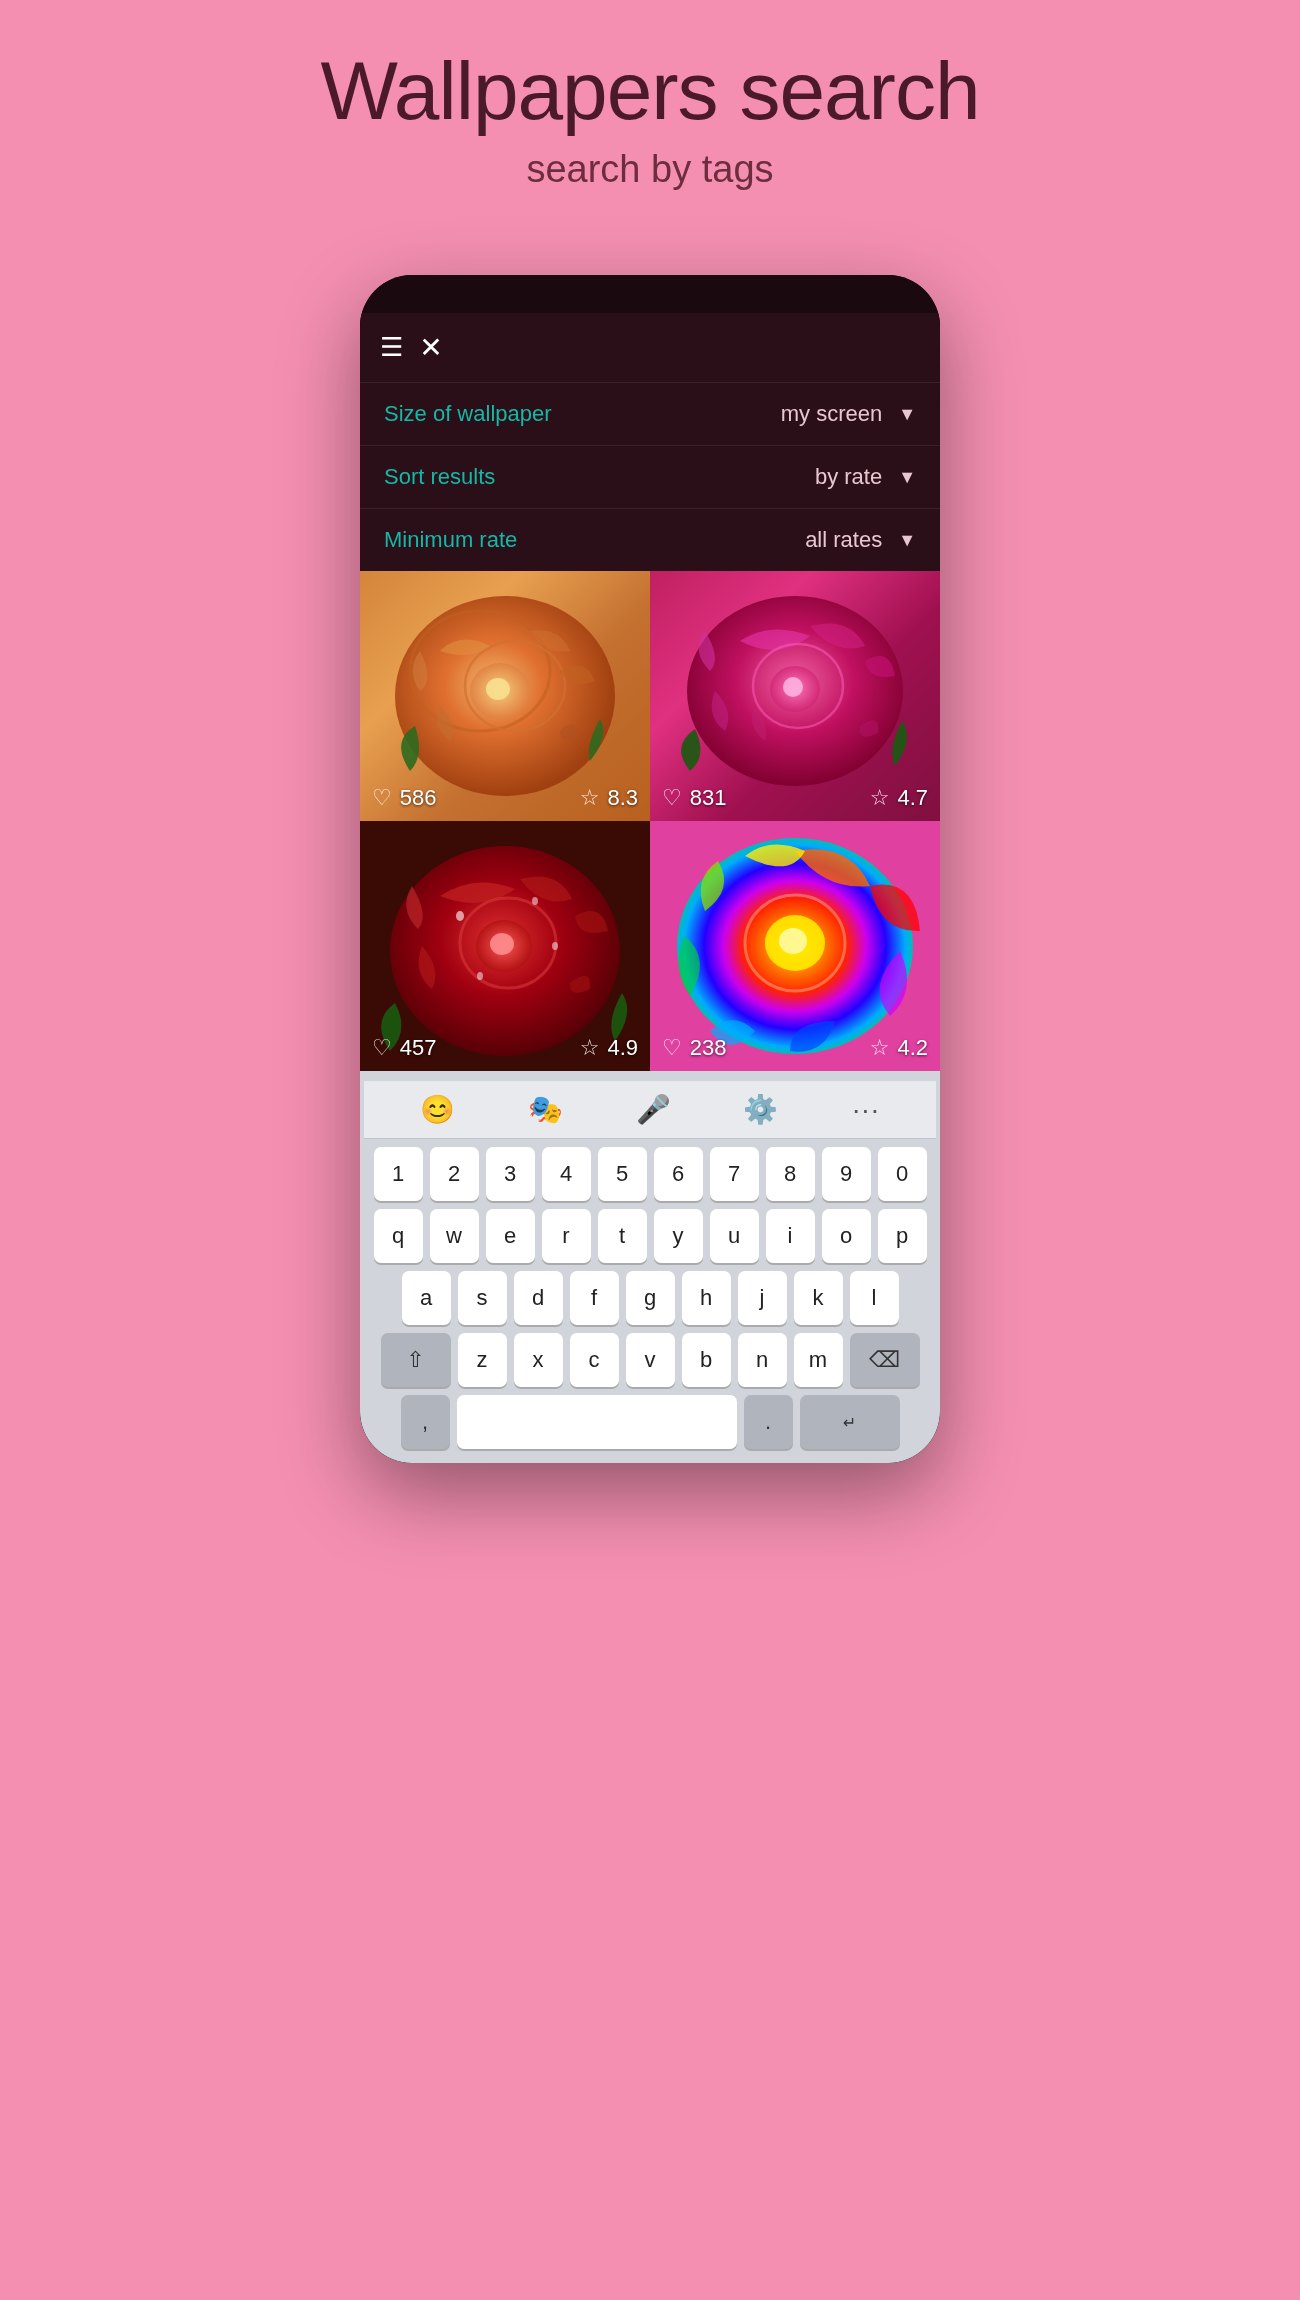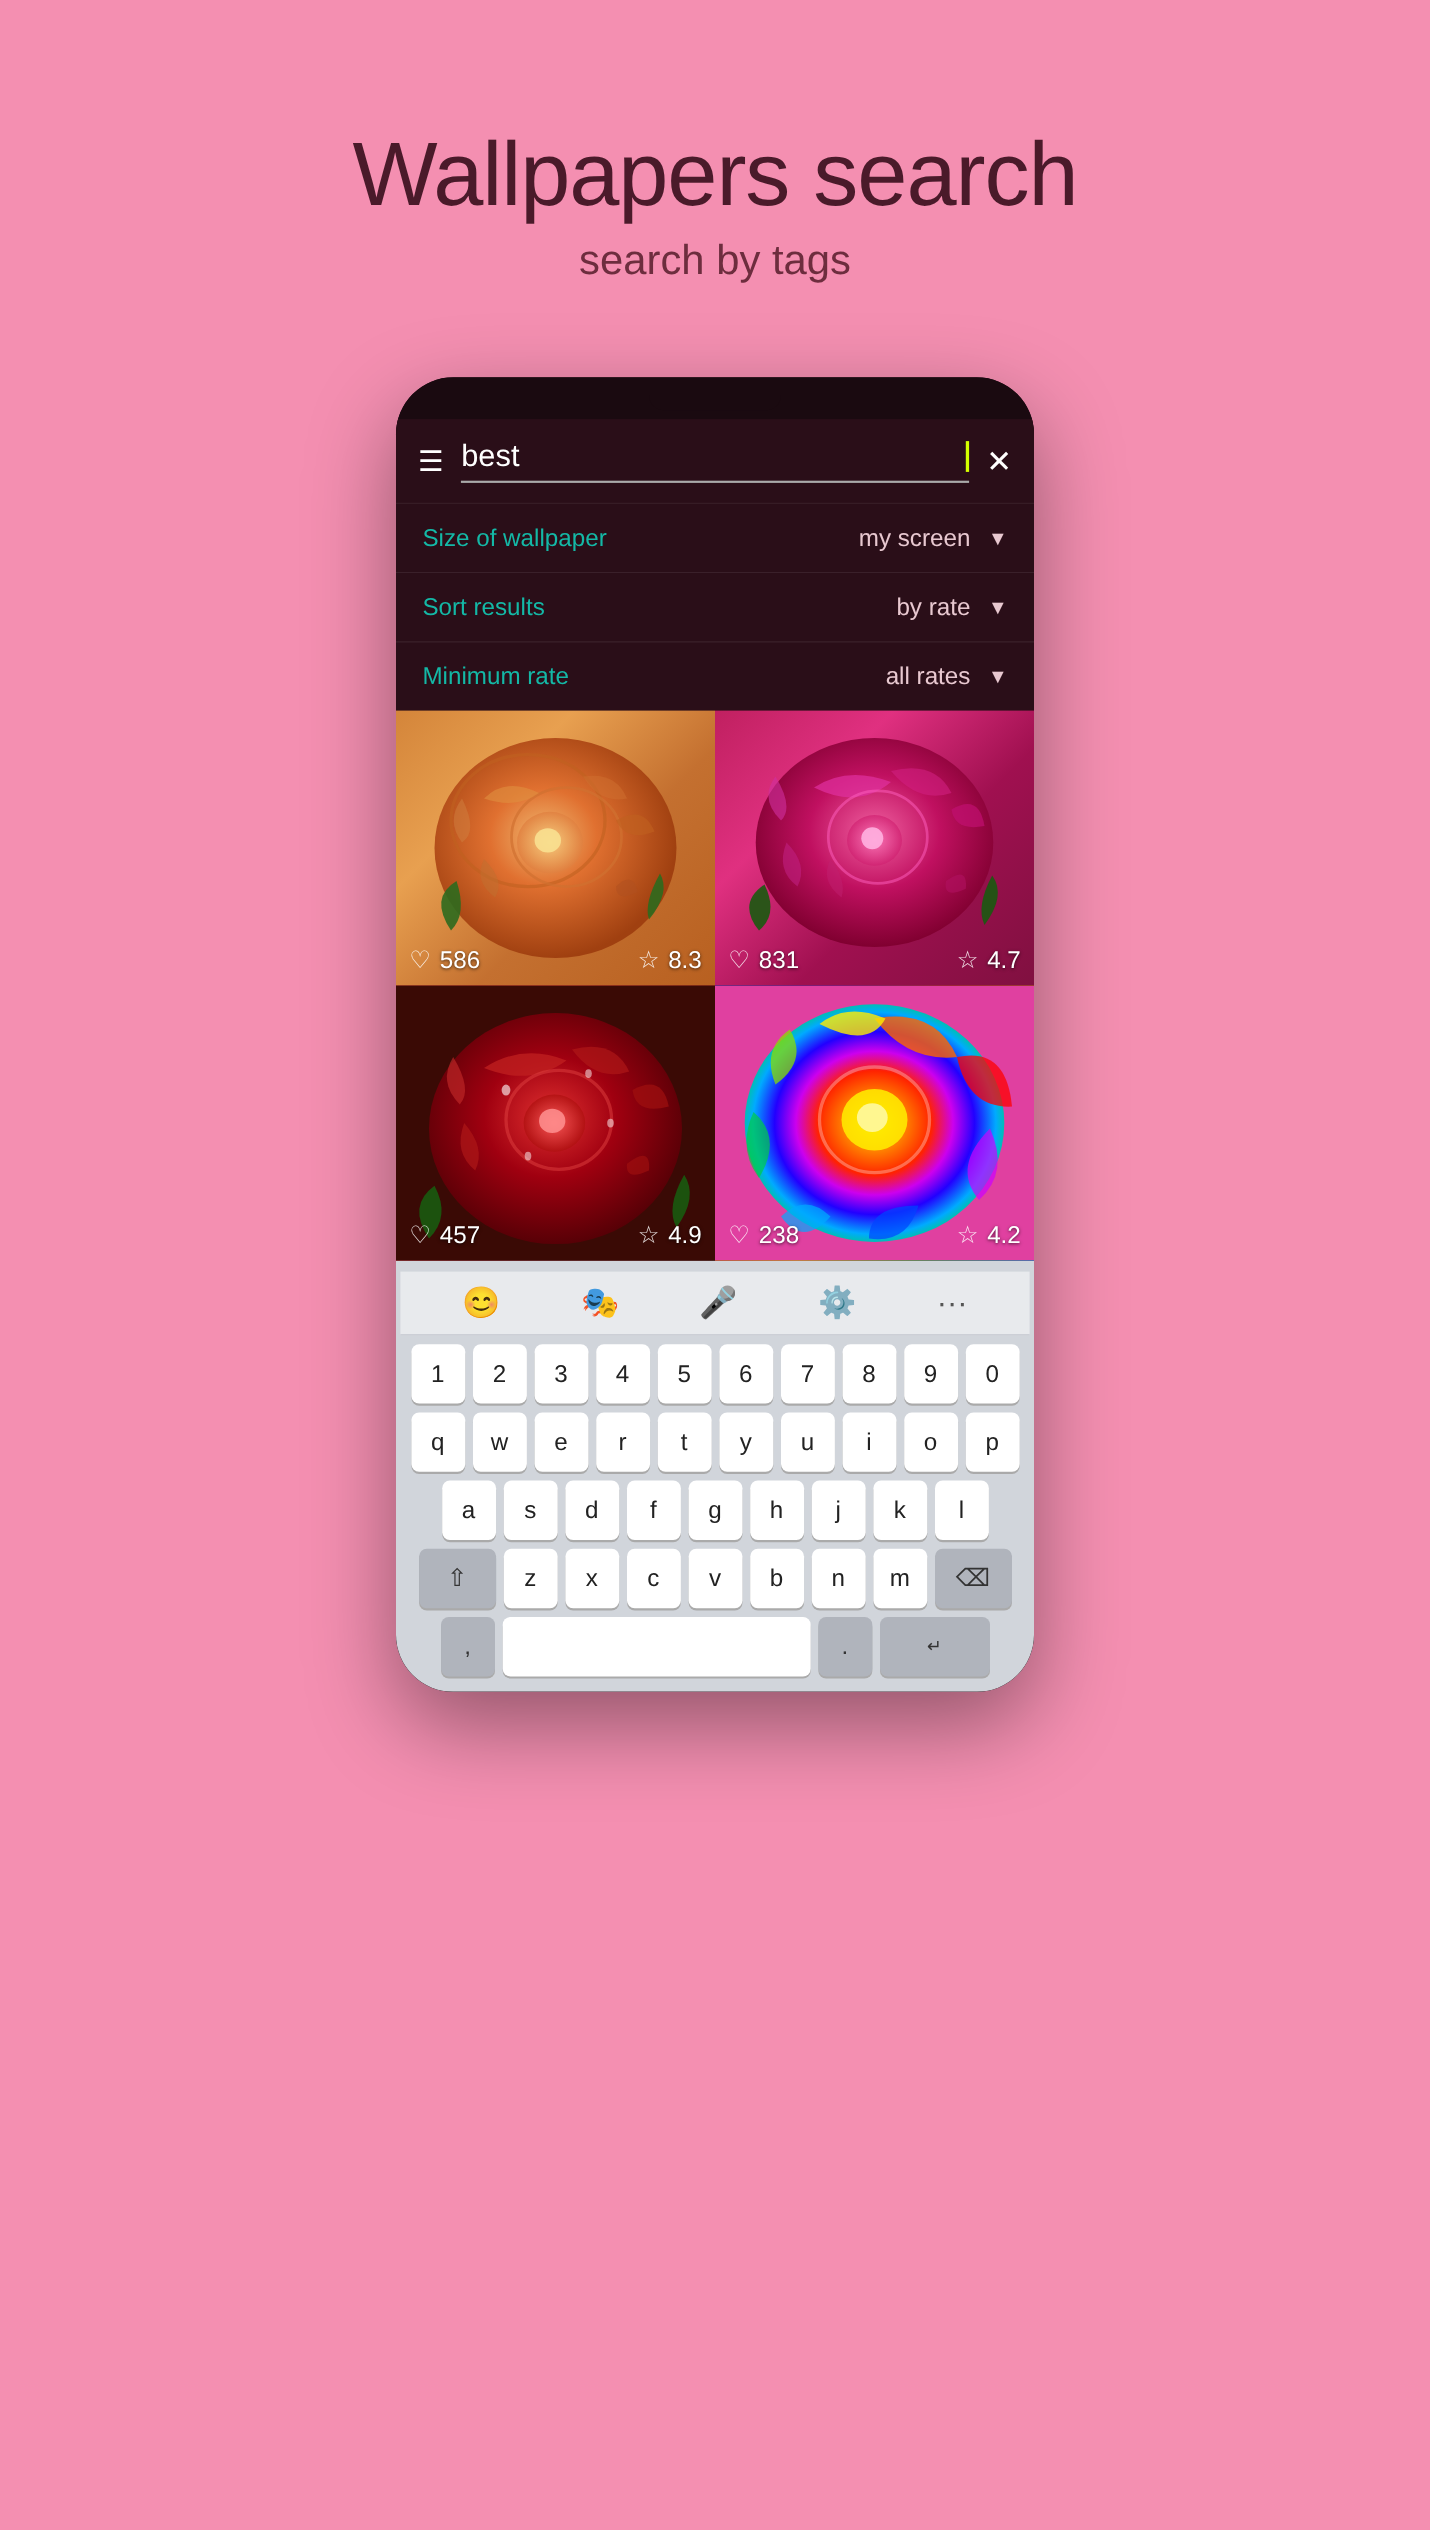--- a/index.html
+++ b/index.html
@@ -11,21 +11,21 @@
       flex-direction: column;
       align-items: center;
       font-family: 'Arial', sans-serif;
       overflow: hidden;
     }
 
     .page-title {
       font-size: 82px;
       font-weight: 300;
       color: #4a1a2a;
-      margin-top: 112px;
+      margin-top: 44px;
       letter-spacing: -1px;
     }
 
     .page-subtitle {
       font-size: 38px;
       color: #6d2d3e;
       margin-top: 10px;
       margin-bottom: 84px;
     }
 
@@ -281,24 +281,20 @@
 <div class="phone-frame">
 
   <div class="phone-top-bar">
     <div class="phone-notch"></div>
   </div>
 
   <div class="app-content">
 
     <div class="search-bar">
       <span class="hamburger-icon">☰</span>
-      <div class="search-input-wrapper">
-        <span class="search-text">best</span>
-        <span class="cursor"></span>
-      </div>
       <span class="close-icon">✕</span>
     </div>
 
     <div class="filter-row">
       <span class="filter-label">Size of wallpaper</span>
       <div class="filter-value">
         <span>my screen</span>
         <span class="dropdown-arrow">▼</span>
       </div>
     </div>

